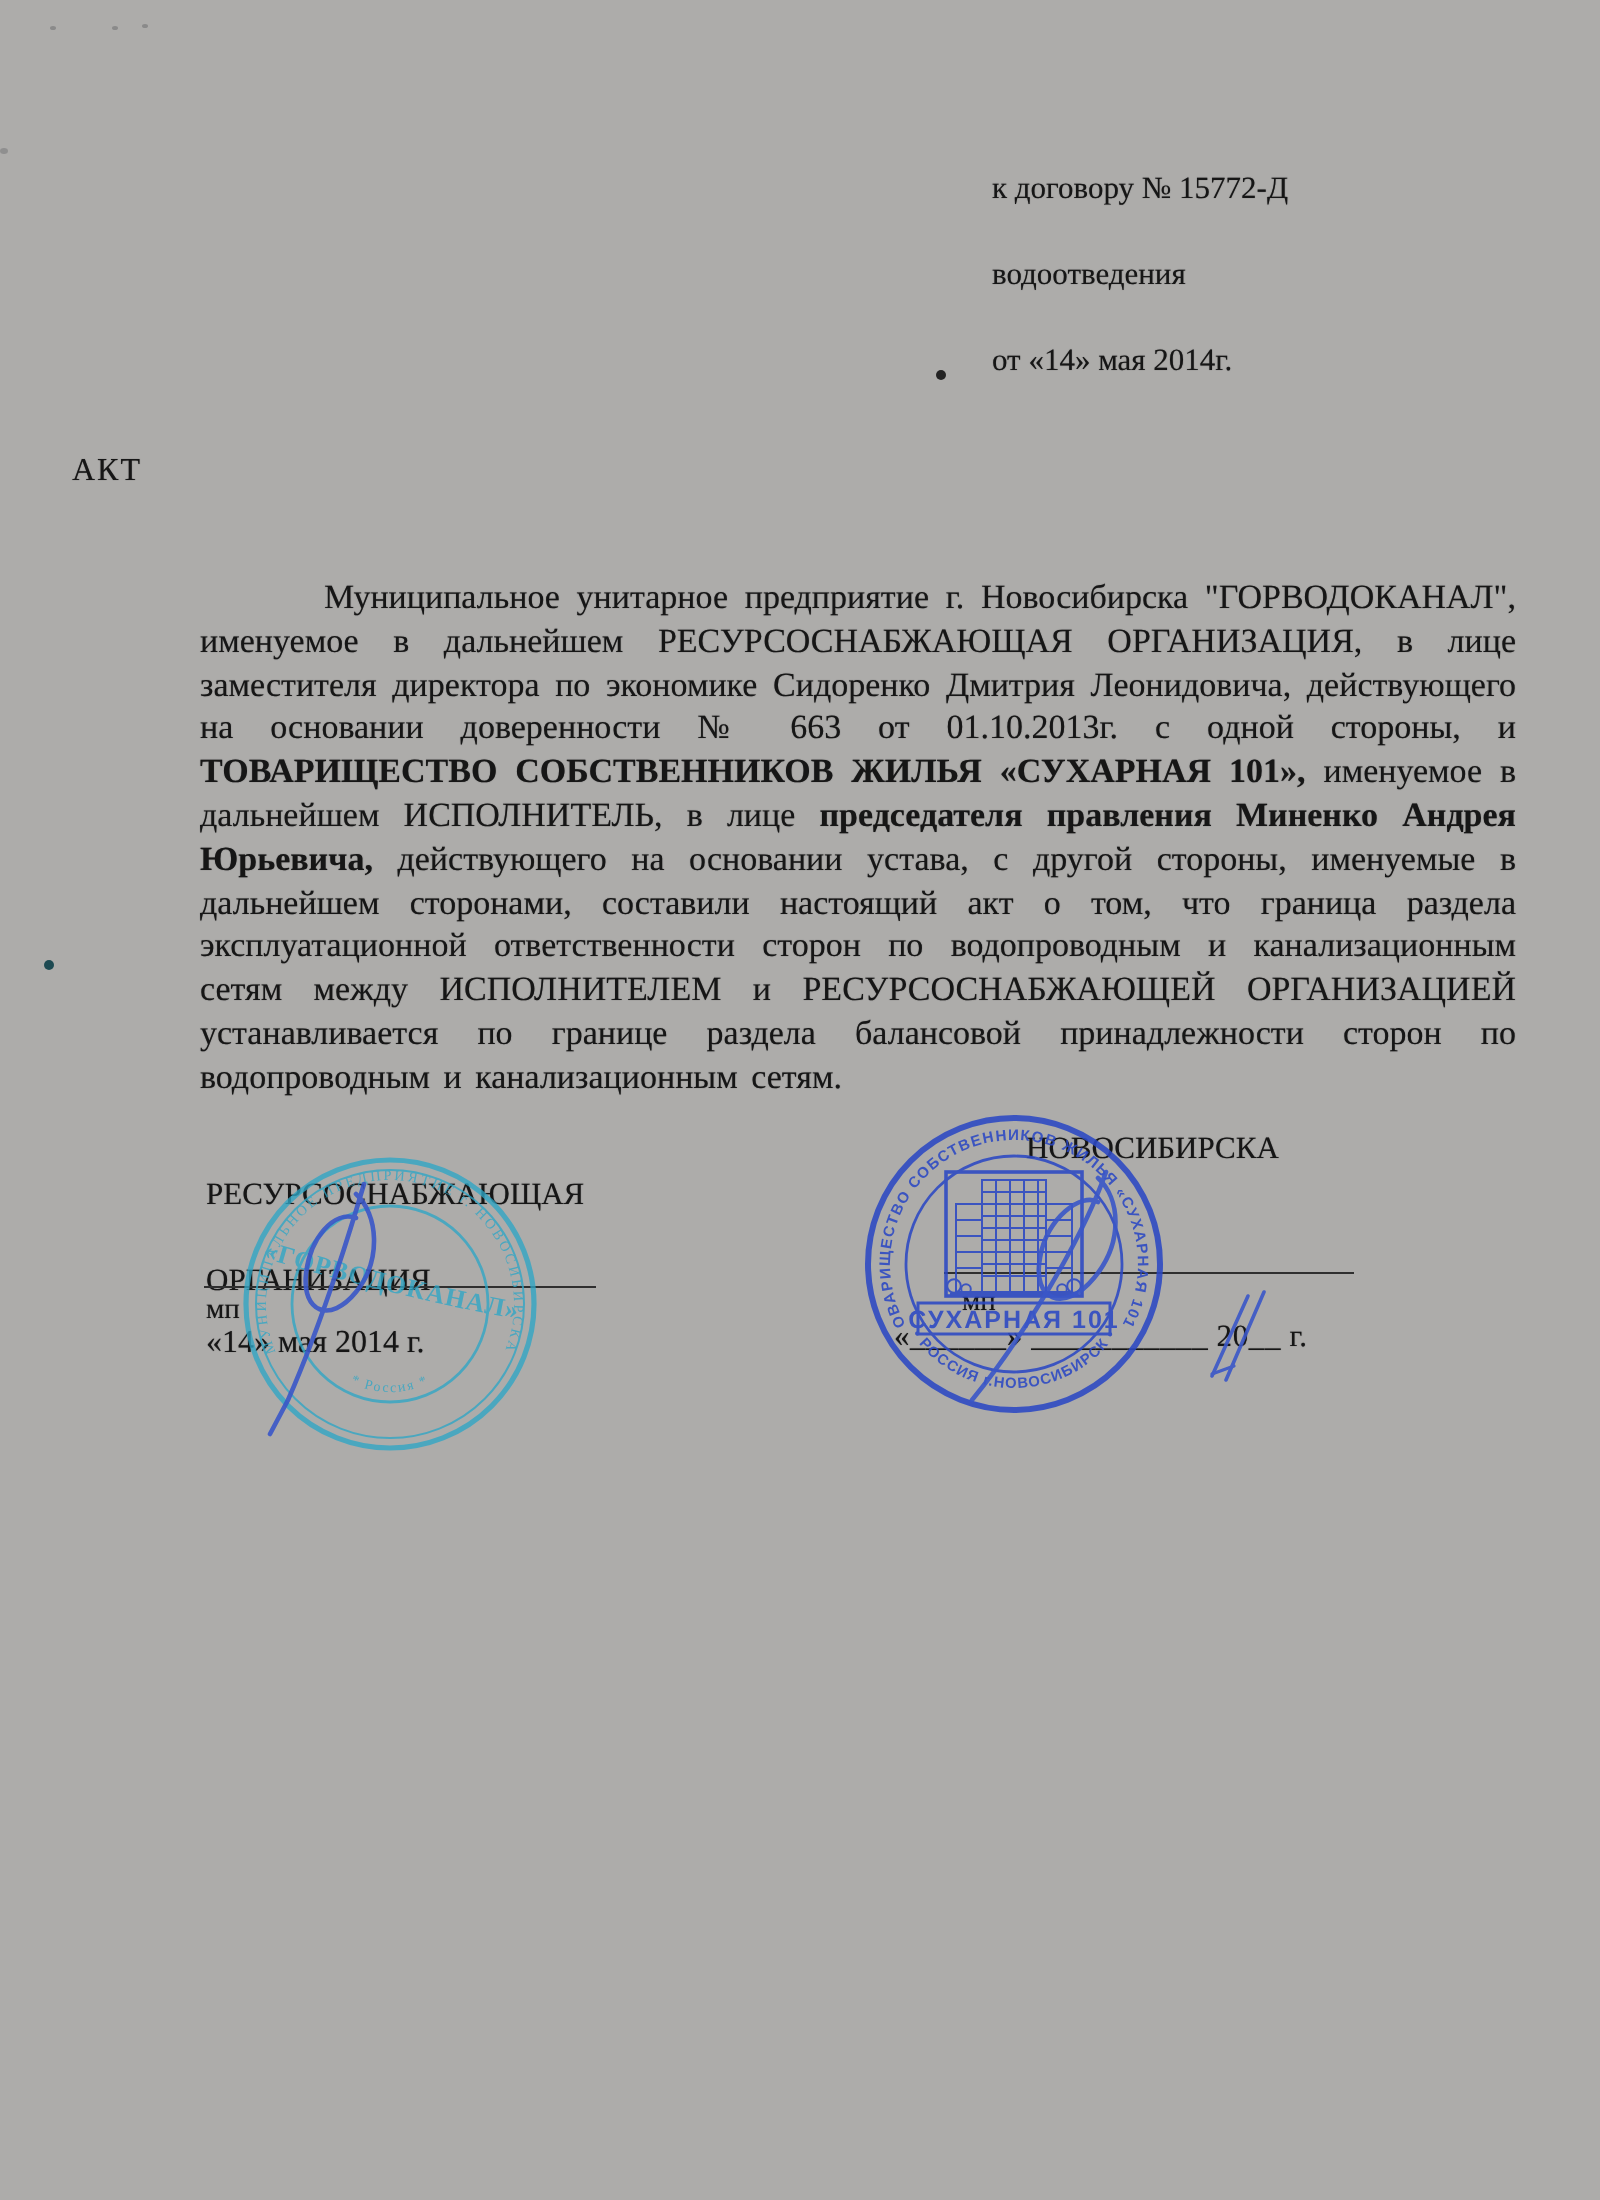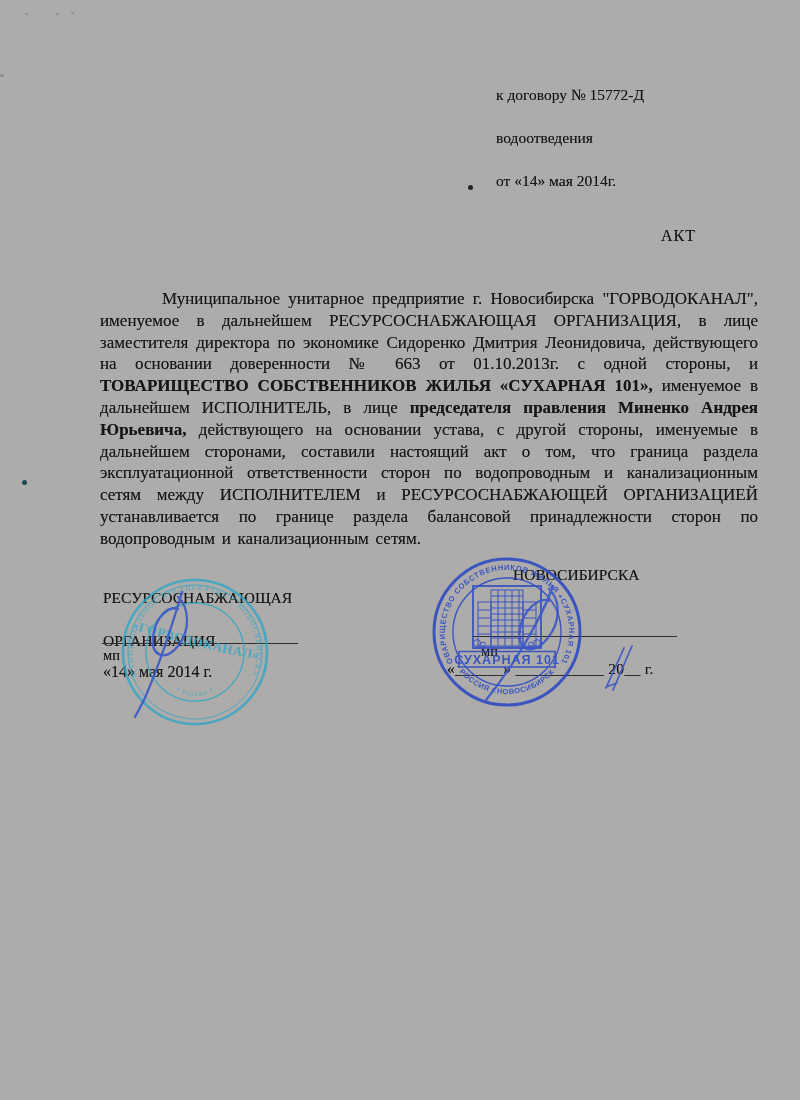--- a/index.html
+++ b/index.html
@@ -9,21 +9,21 @@
     font-family:"Liberation Serif", serif;
     color:#161616;
     overflow:hidden;
     position:relative;
   }
   .page{position:absolute;inset:0;width:800px;height:1100px;background:#adacaa;}
   .txt{position:absolute;white-space:pre-line;text-shadow:0 0 .5px rgba(20,20,20,.55);}
   
   .appendix{left:496px;top:62px;font-size:15.5px;line-height:21.6px;width:260px;}
   
-  .title-block{left:36px;top:203px;width:660px;text-align:right;font-size:16px;line-height:21.5px;}
+  .title-block{left:36px;top:203px;width:660px;text-align:left;font-size:16px;line-height:21.5px;}
   .title-block .t1{letter-spacing:1px;}
   
   .body-par{
     position:absolute;left:84px;top:272px;width:658px;
     font-size:17px;line-height:21.8px;
     text-align:justify;text-indent:62px;
     word-spacing:2.5px;
     margin:16px;
     text-shadow:0 0 .5px rgba(20,20,20,.55);
   }

